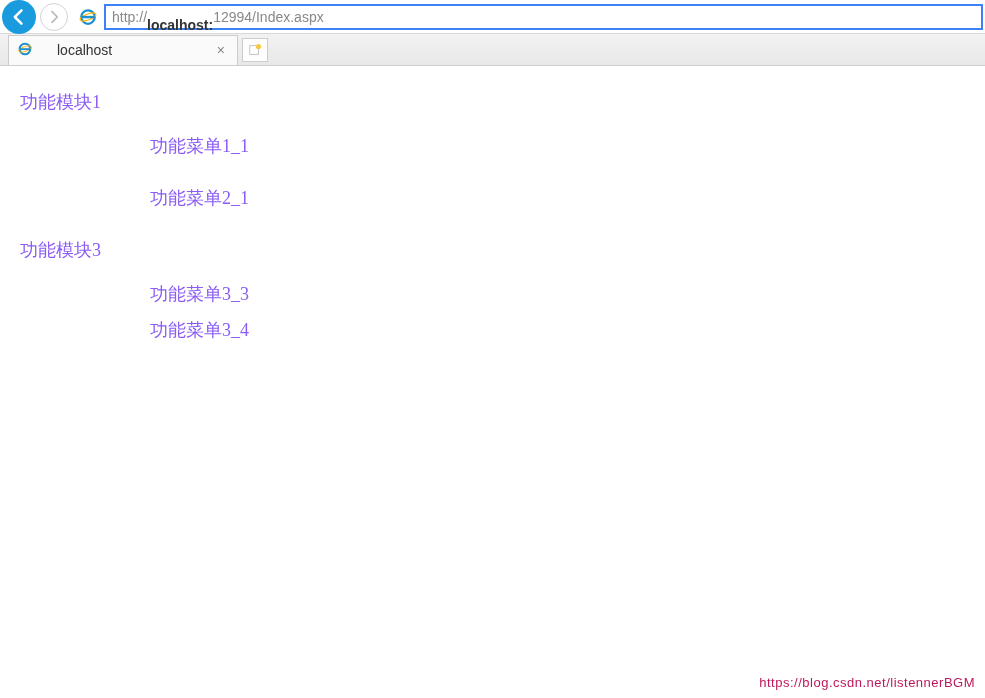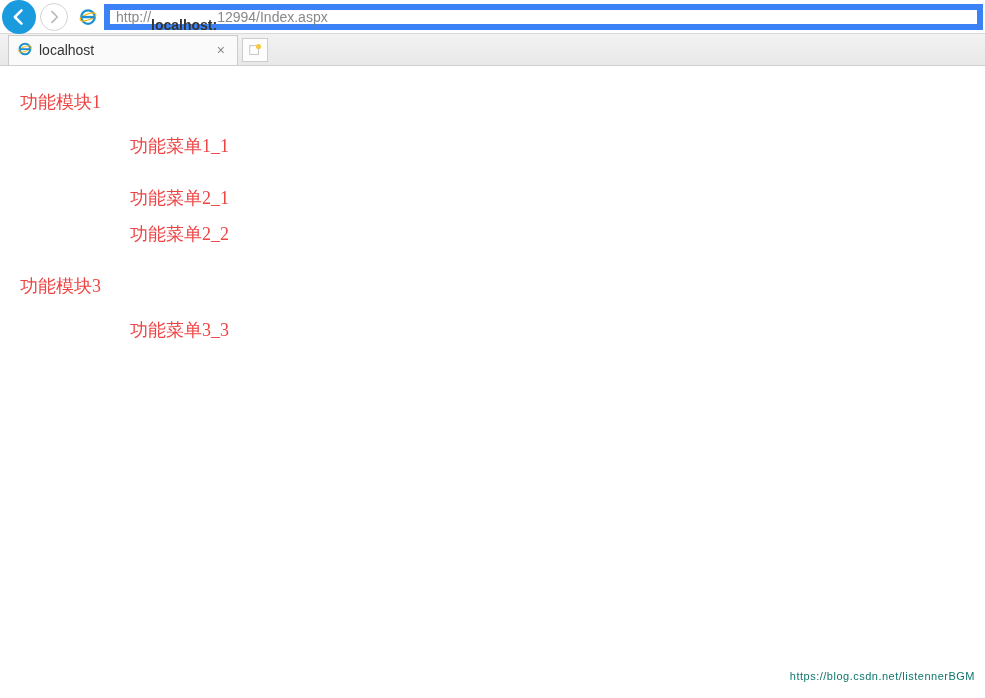--- a/index.html
+++ b/index.html
@@ -39,21 +39,21 @@
     }
     .forward-btn svg { width: 16px; height: 16px; }
     .ie-icon {
       width: 20px; height: 20px;
       display: flex; align-items: center; justify-content: center;
       margin-left: 6px;
     }
     .address-bar {
       flex: 1;
       height: 26px;
-      border: 6px solid #3b82f6;
+      border: 2px solid #3b82f6;
       background: #fff;
       display: flex;
       align-items: center;
       padding: 0 6px;
       margin-left: 2px;
       color: #888;
       font-size: 14px;
       font-family: Arial, sans-serif;
     }
     .address-bar .host { color: #333; font-weight: 600; margin-top: 16px; }
@@ -69,21 +69,21 @@
     }
     .tab {
       height: 30px;
       min-width: 230px;
       background: #fafafa;
       border: 1px solid #ccc;
       border-bottom: none;
       display: flex;
       align-items: center;
       padding: 0 8px;
-      gap: 6px;
+      gap: 24px;
       font-size: 14px;
       color: #333;
       position: relative;
     }
     .tab .close {
       margin-left: auto;
       color: #888;
       font-size: 14px;
       cursor: pointer;
       padding: 0 4px;
@@ -92,40 +92,41 @@
       width: 26px; height: 24px;
       border: 1px solid #ccc;
       background: #fdfdfd;
       display: flex; align-items: center; justify-content: center;
       cursor: pointer;
     }
     .page {
       padding: 24px 20px;
       font-family: "SimSun", serif;
       font-size: 18px;
-      color: #ef4444;
+      color: #8b5cf6;
     }
     .module {
       margin-bottom: 28px;
     }
     .module-title {
       margin-bottom: 20px;
     }
     .menu-list {
       margin-left: 110px;
     }
     .menu-item {
       margin-bottom: 12px;
+      margin-left: 20px;
     }
     .watermark {
       position: absolute;
       right: 10px;
-      bottom: 16px;
-      color: #0f766e;
-      font-size: 11px;
+      bottom: 8px;
+      color: #be185d;
+      font-size: 13px;
       font-family: Arial, sans-serif;
       letter-spacing: 0.5px;
     }
   </style>
 </head>
 <body>
 
 <div class="nav-bar">
   <div class="back-btn">
     <svg viewBox="0 0 24 24">
@@ -175,25 +176,25 @@
   <div id="modules">
       <div class="module">
         <div class="module-title">功能模块1</div>
         <div class="menu-list">
           <div class="menu-item">功能菜单1_1</div>
         </div>
       </div>
       <div class="module">
         <div class="menu-list">
           <div class="menu-item">功能菜单2_1</div>
-          <div class="menu-item">功能菜单2_2</div>
         </div>
       </div>
       <div class="module">
         <div class="module-title">功能模块3</div>
         <div class="menu-list">
           <div class="menu-item">功能菜单3_3</div>
+          <div class="menu-item">功能菜单3_4</div>
         </div>
       </div>
     </div>
 </div>
 
 <div class="watermark">https://blog.csdn.net/listennerBGM</div>
 
 </body></html>

